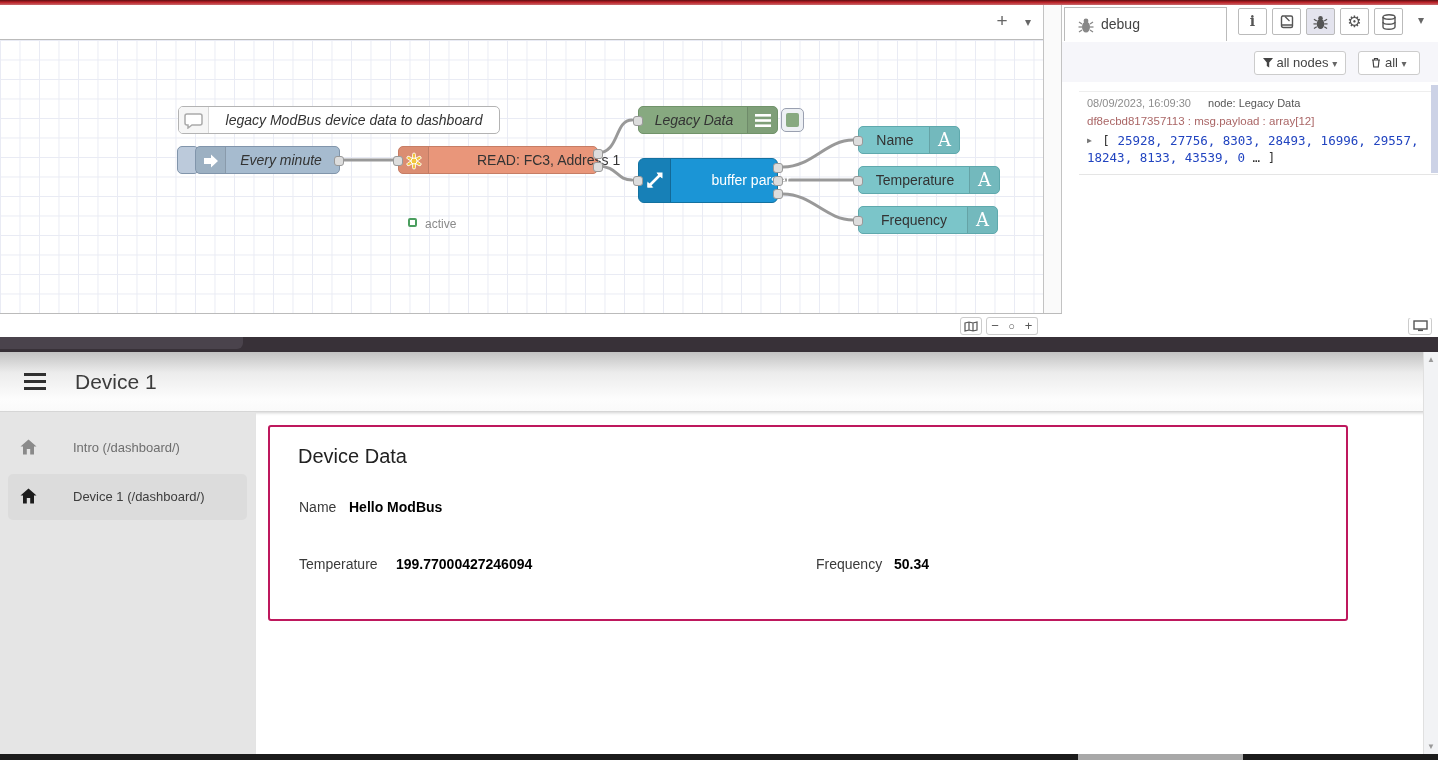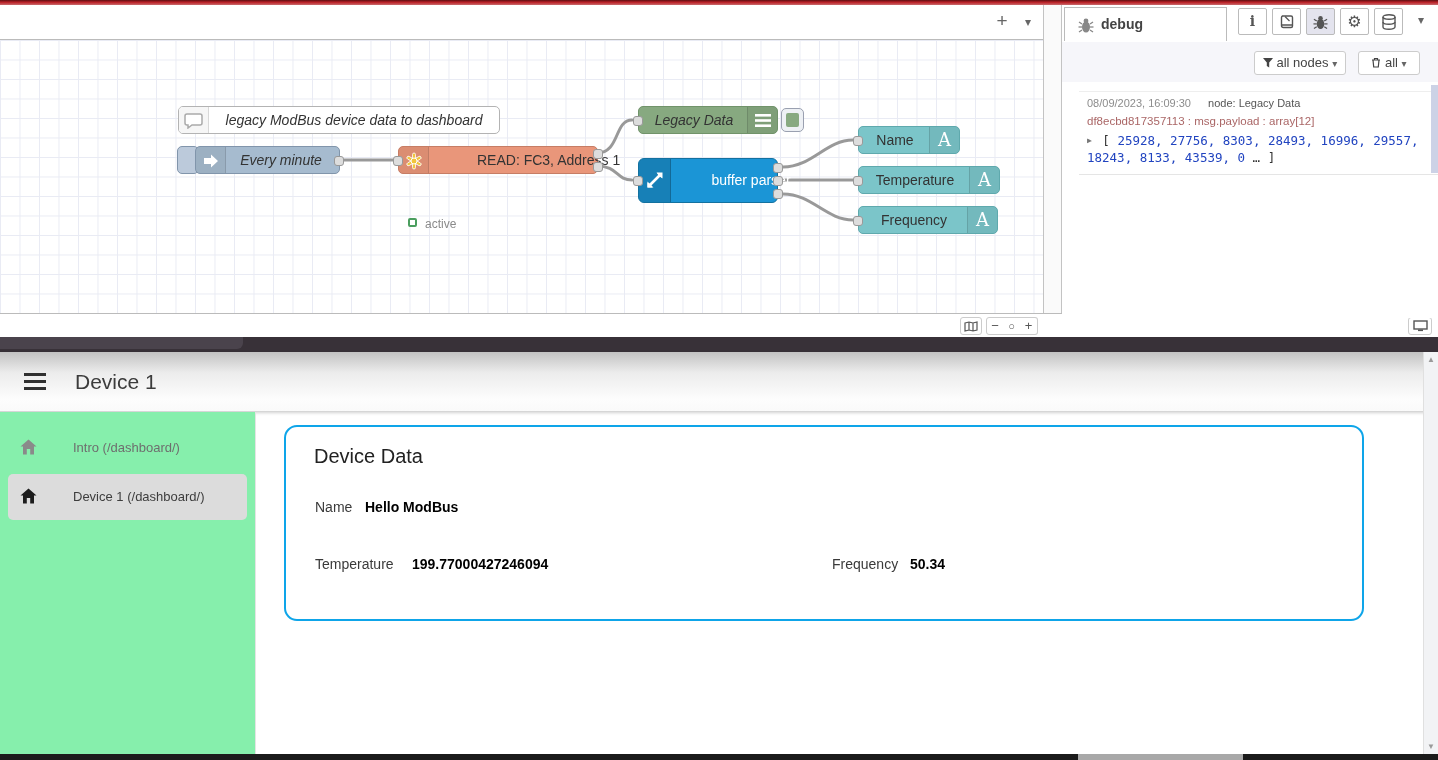--- a/index.html
+++ b/index.html
@@ -100,21 +100,21 @@
 
   #panel-divider { left:1043px; top:0; width:19px; height:313px; background:#fafafa;
     border-left:1px solid #c3c3c3; border-right:1px solid #c3c3c3; margin-top:5px;
     height:308px; }
 
   
   #debug-panel { left:1062px; top:5px; width:376px; height:308px; background:#fff; }
   #debug-tab { position:absolute; left:2px; top:2px; width:163px; height:34px;
     background:#fff; border:1px solid #bbb; border-bottom:none; }
   #debug-tab-label { position:absolute; left:36px; top:8px; font-size:14px;
-    font-weight:bold; color:#444; }
+    font-weight:normal; color:#444; }
   .sq-btn { position:absolute; top:3px; width:29px; height:27px; background:#fff;
     border:1px solid #bbb; border-radius:2px; text-align:center; color:#555;
     cursor:pointer; }
   #btn-info { left:176px; font-weight:bold; font-size:14px;
     font-family:"DejaVu Serif", serif; line-height:25px; }
   #btn-book { left:210px; }
   #btn-bug { left:244px; background:#e4e4ee; }
   #btn-config { left:278px; font-size:16px; line-height:25px; }
   #btn-context { left:312px; }
   #sidebar-caret { position:absolute; left:350px; top:8px; width:18px;
@@ -156,33 +156,33 @@
     border-bottom:1px solid #d6d6d6; box-shadow:0 1px 3px rgba(0,0,0,0.18); }
   #hamburger { position:absolute; left:24px; top:21px; width:22px; height:17px;
     cursor:pointer; }
   #hamburger .bar { position:absolute; left:0; width:22px; height:3px;
     background:#303030; }
   #hamburger .b1{top:0;} #hamburger .b2{top:7px;} #hamburger .b3{top:14px;}
   #dash-title { position:absolute; left:75px; top:18px; font-size:21px;
     color:#3c3c3c; }
 
   #dash-sidebar { position:absolute; left:0; top:60px; width:256px; height:342px;
-    background:#86efac; border-right:1px solid #e4e4e4; }
+    background:#e5e5e5; border-right:1px solid #e4e4e4; }
   .nav-item { position:absolute; left:0; width:256px; height:46px; cursor:pointer; }
   .nav-item .home { position:absolute; left:20px; top:14px; }
   .nav-item .nav-lbl { position:absolute; left:73px; top:15px; font-size:13px; }
   #nav-intro { top:13px; }
   #nav-intro .nav-lbl { color:#6e6e6e; }
   #nav-device { top:62px; }
   #nav-device-pill { position:absolute; left:8px; top:0; width:239px; height:46px;
     background:#dcdcdc; border-radius:5px; }
   #nav-device .nav-lbl { color:#3d3d3d; }
 
-  #device-card { position:absolute; left:284px; top:73px; width:1080px;
-    height:196px; background:#fff; border:2px solid #0ea5e9; border-radius:13px; }
+  #device-card { position:absolute; left:268px; top:73px; width:1080px;
+    height:196px; background:#fff; border:2px solid #be185d; border-radius:3px; }
   #card-title { position:absolute; left:28px; top:18px; font-size:20px; color:#222; }
   .field-label { position:absolute; font-size:14px; color:#3a3a3a; }
   .field-value { position:absolute; font-size:14px; font-weight:bold; color:#000;text-align:center; }
   #name-label { left:29px; top:72px; }
   #name-value { left:79px; top:72px; }
   #temp-label { left:29px; top:129px; }
   #temp-value { left:126px; top:129px; }
   #freq-label { left:546px; top:129px; }
   #freq-value { left:624px; top:129px; }
 

